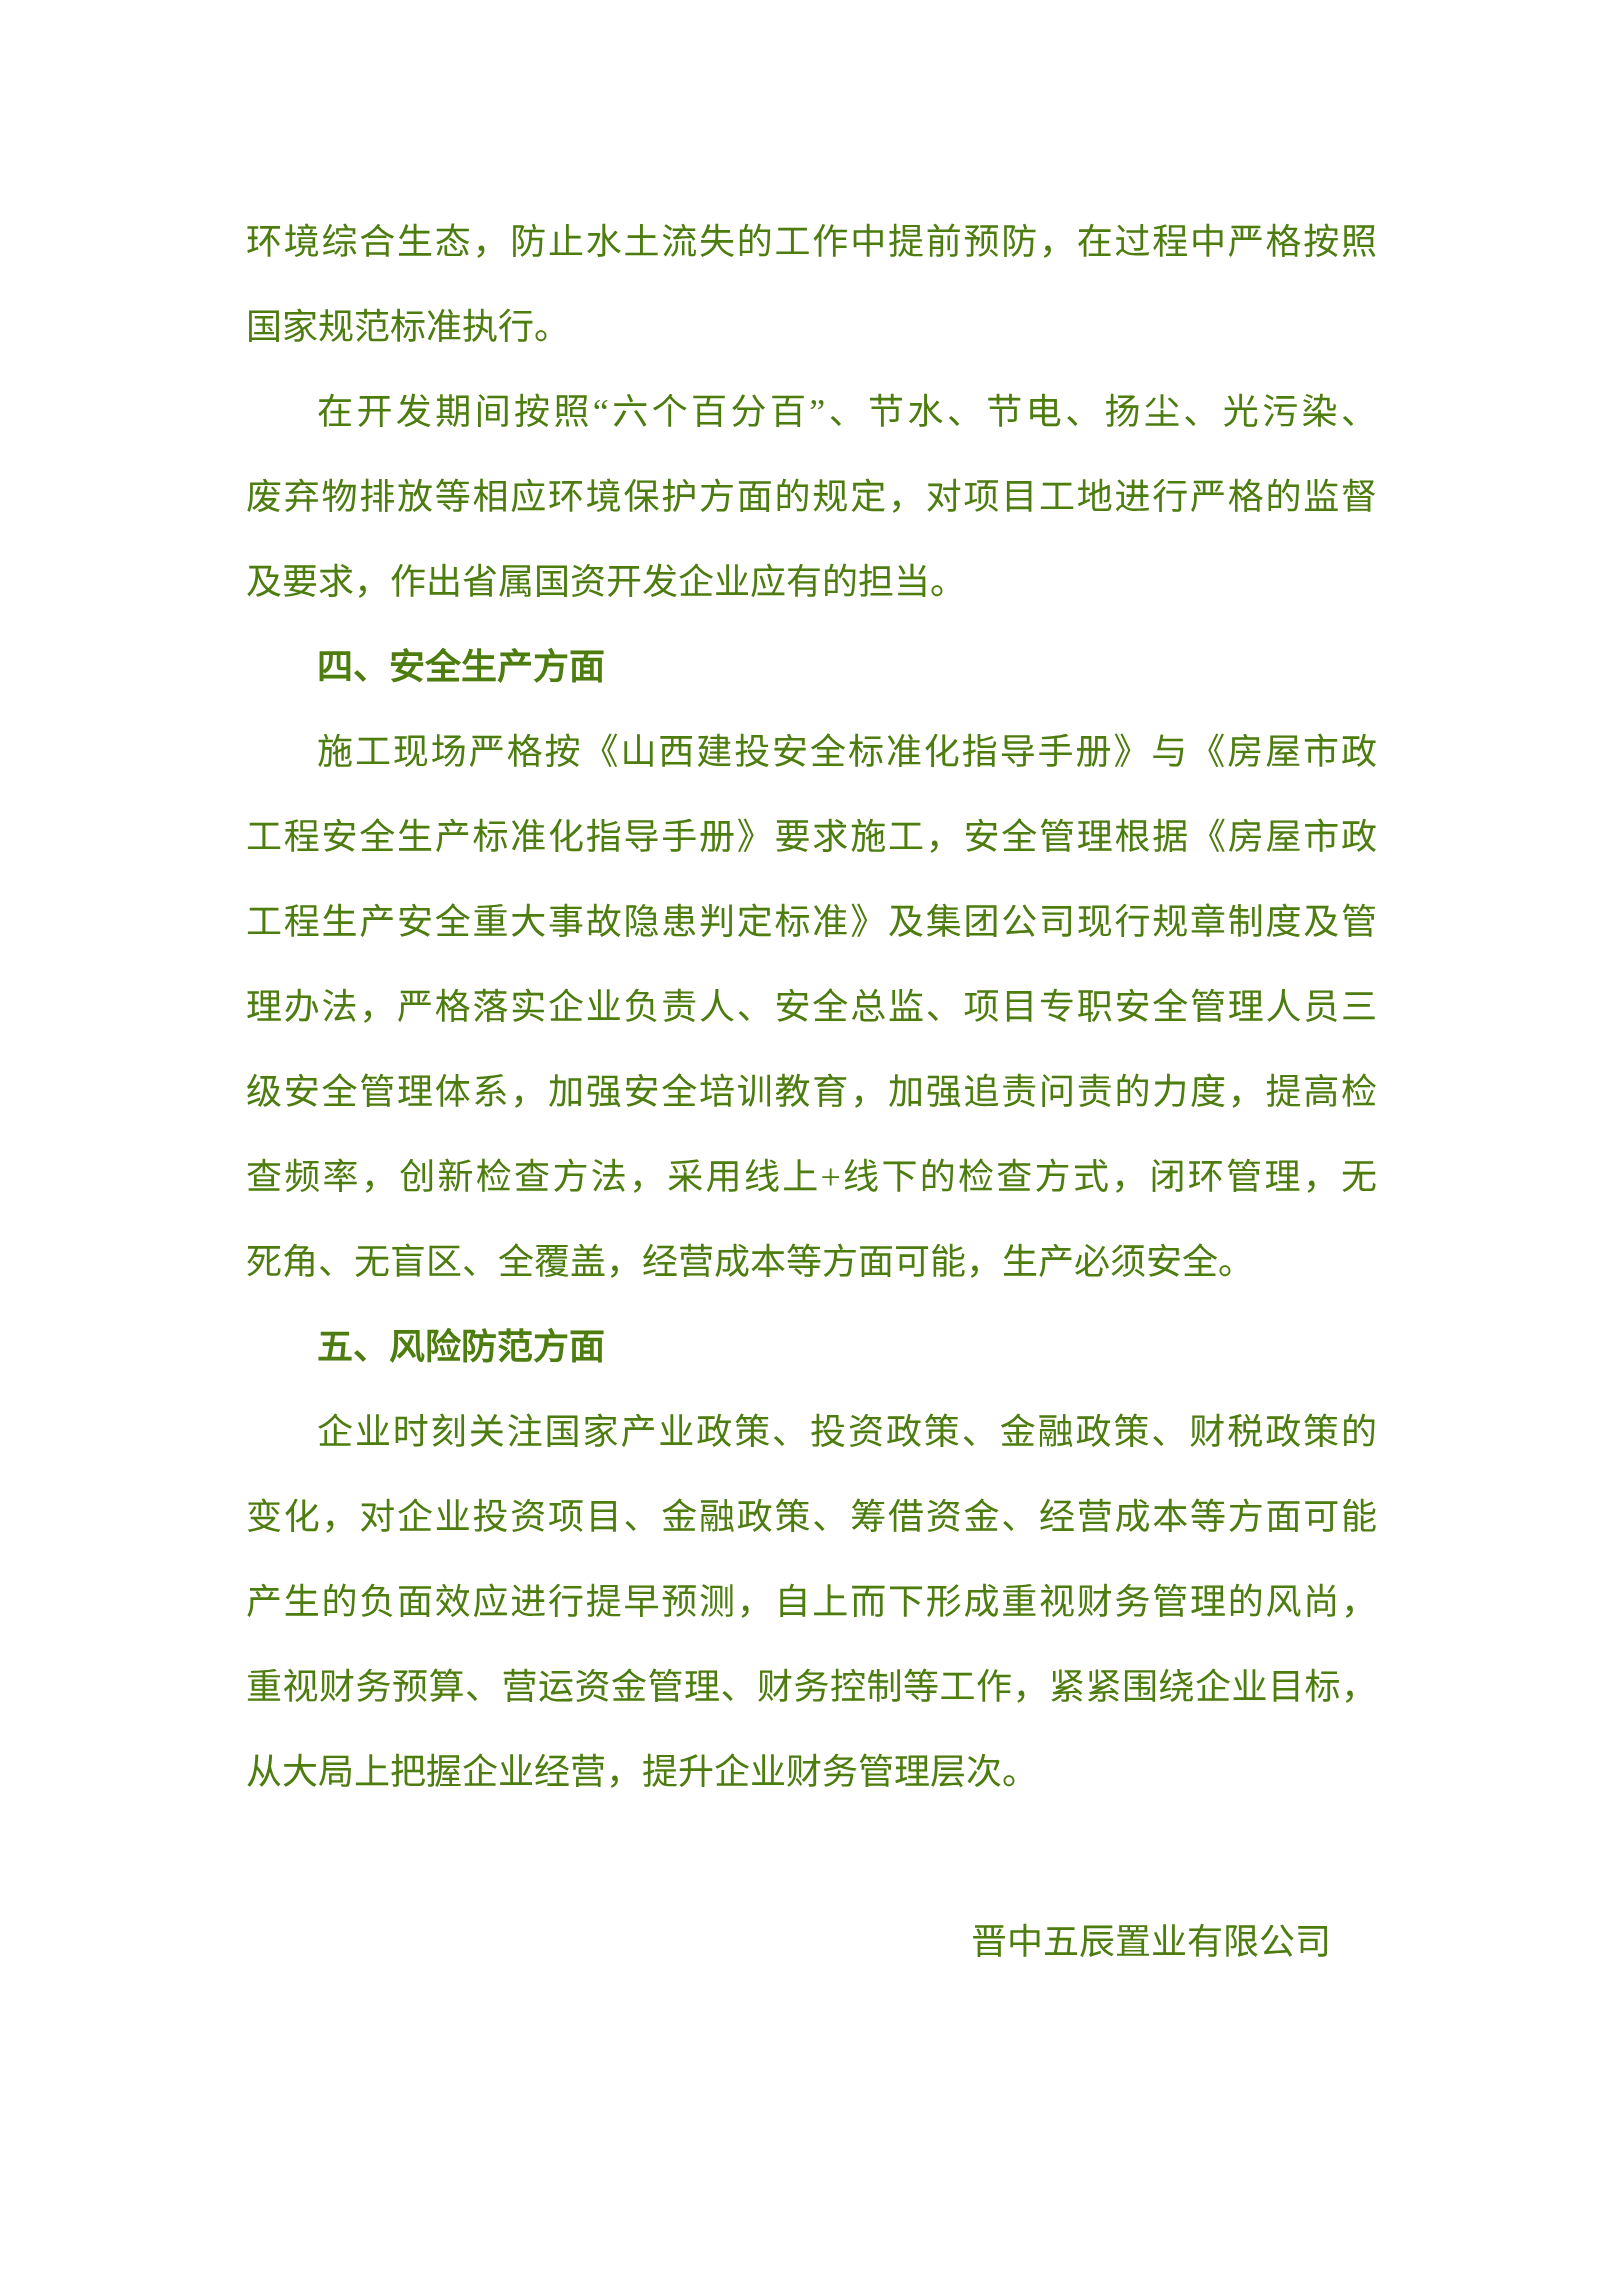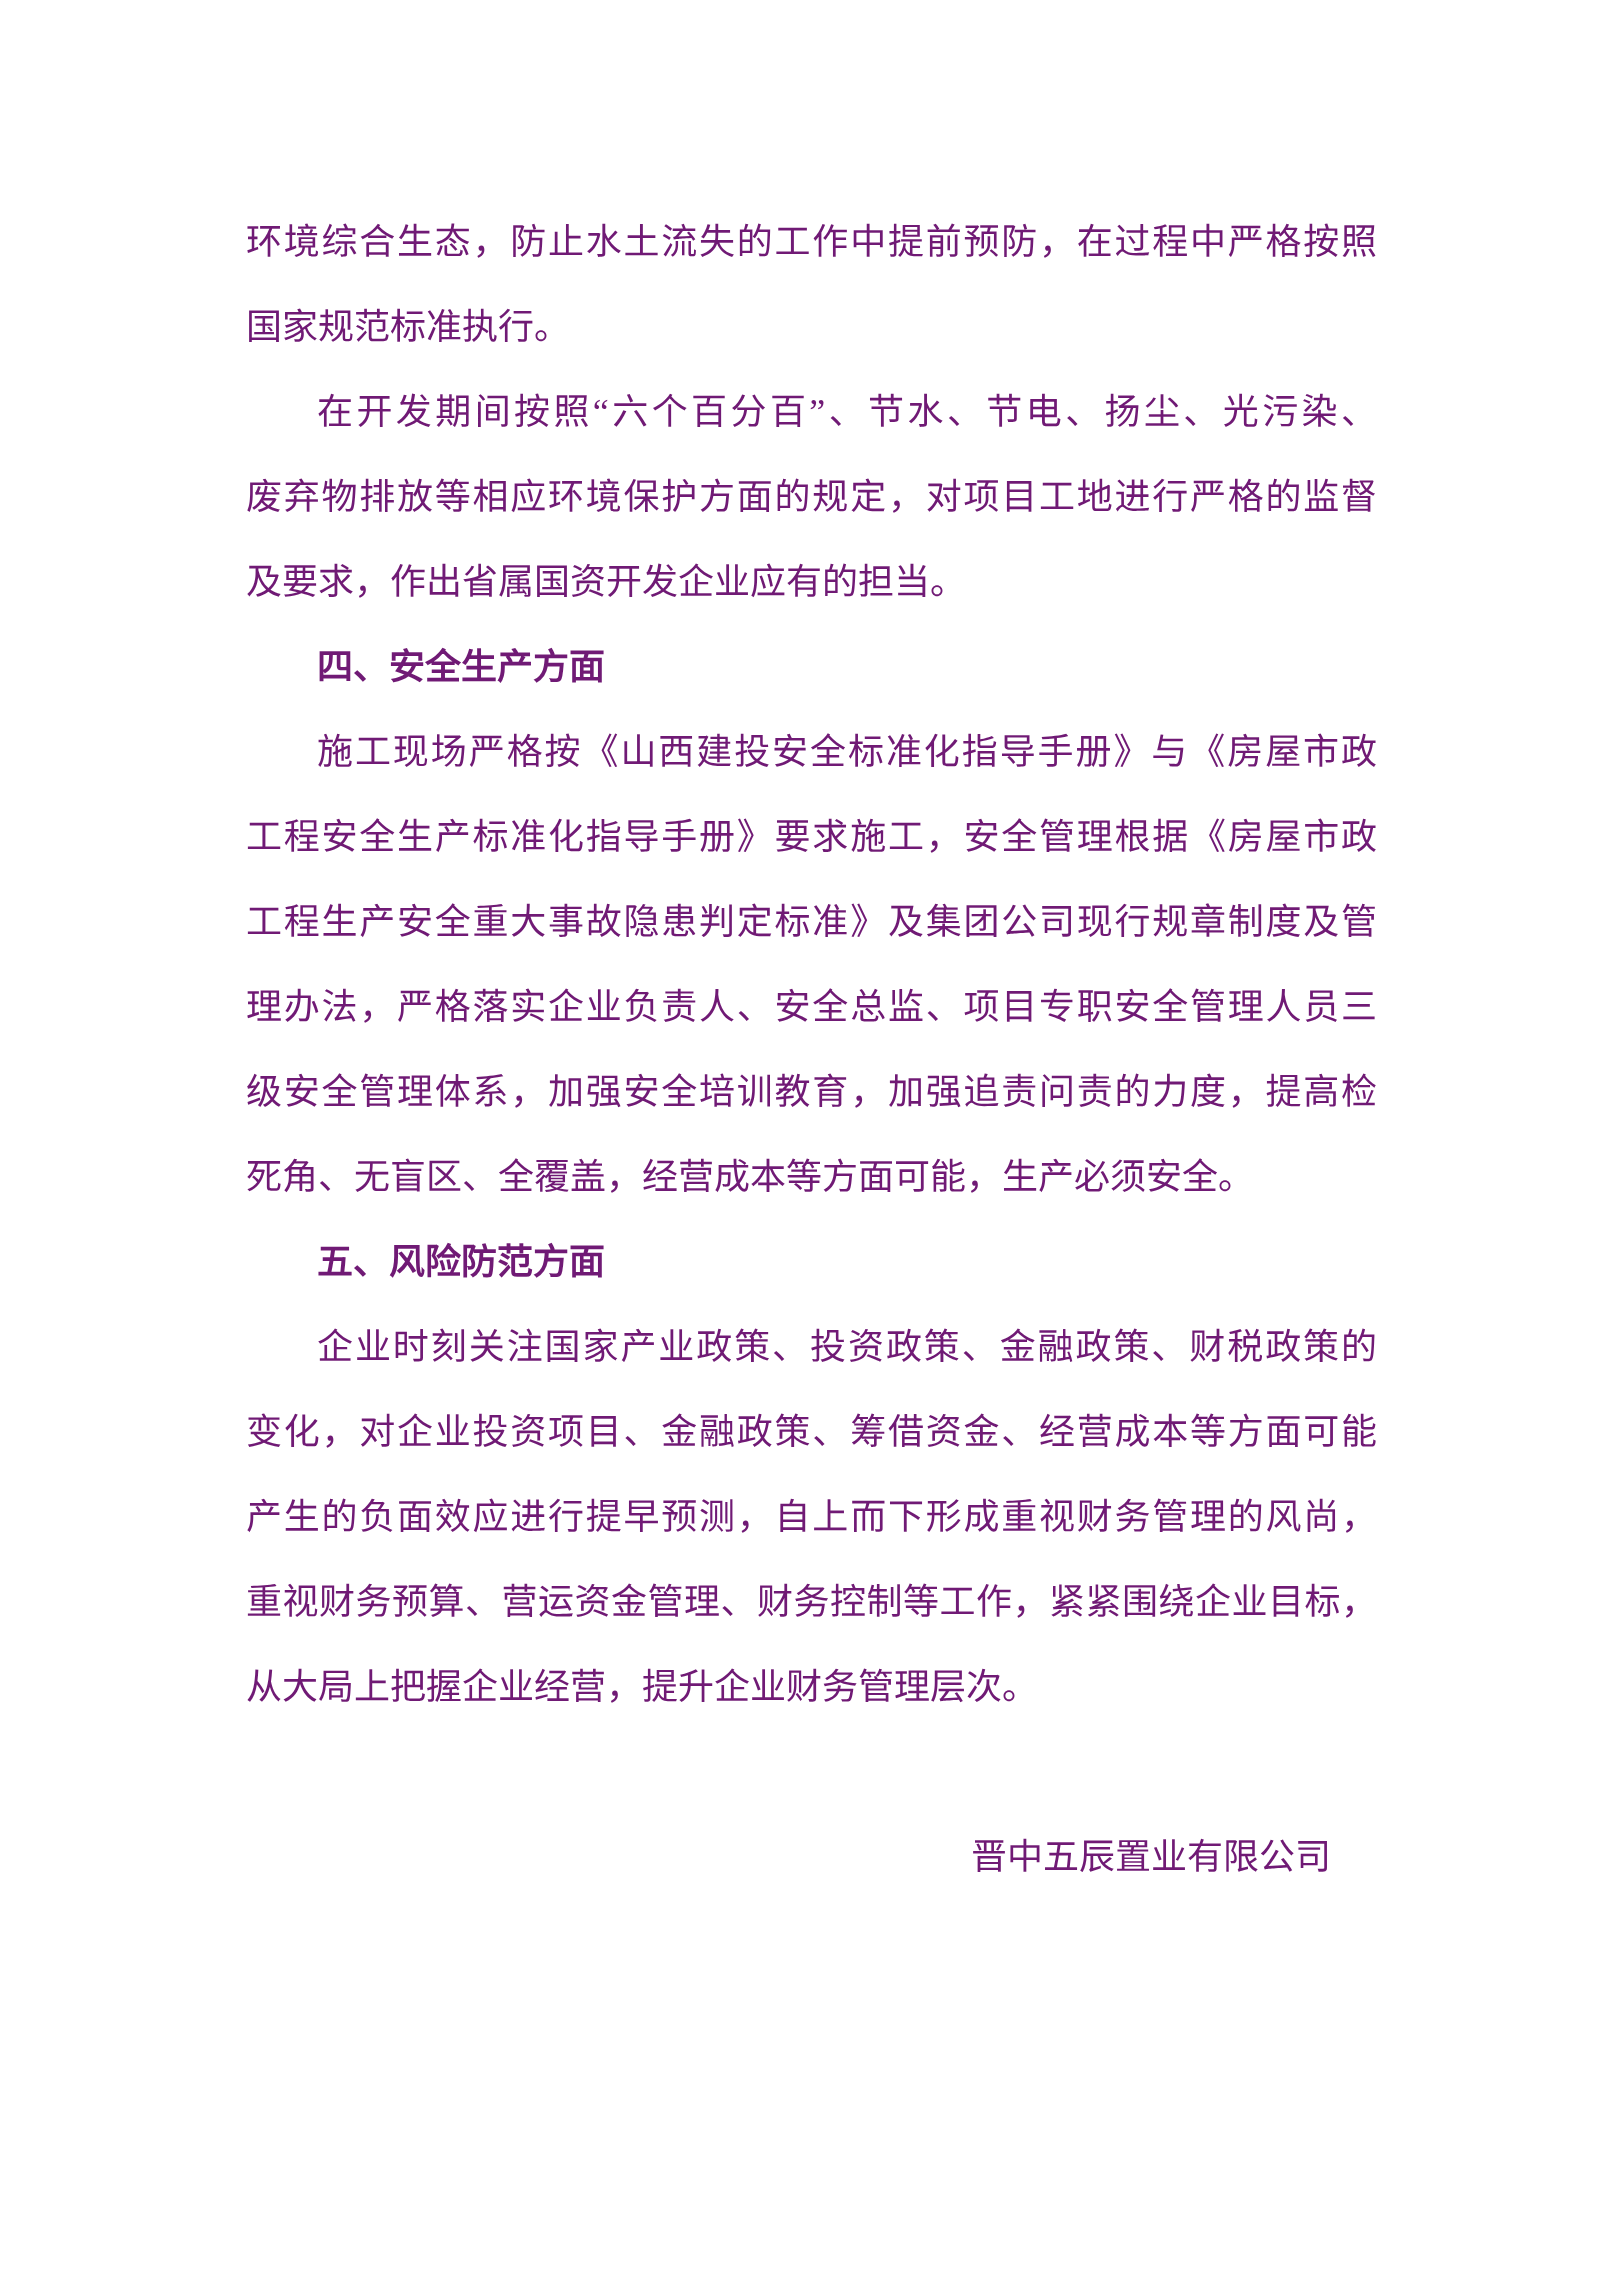--- a/index.html
+++ b/index.html
@@ -13,21 +13,21 @@
     height: 2295px;
     background: #ffffff;
     overflow: hidden;
   }
   .doc {
     box-sizing: border-box;
     padding: 200px 246px 0 246px;
     font-family: "Liberation Serif", "DejaVu Serif", serif;
     font-size: 36px;
     line-height: 85px;
-    color: #701a75;
+    color: #4d7c0f;
   }
   .line {
     min-height: 85px;
   }
   
   .line.fill {
     text-align: justify;
     text-align-last: justify;
   }
   
@@ -67,20 +67,21 @@
         <div class="line end">国家规范标准执行。</div>
         <div class="line para-fill">在开发期间按照“六个百分百”、节水、节电、扬尘、光污染、</div>
         <div class="line fill">废弃物排放等相应环境保护方面的规定，对项目工地进行严格的监督</div>
         <div class="line end">及要求，作出省属国资开发企业应有的担当。</div>
         <div class="line heading">四、安全生产方面</div>
         <div class="line para-fill">施工现场严格按《山西建投安全标准化指导手册》与《房屋市政</div>
         <div class="line fill">工程安全生产标准化指导手册》要求施工，安全管理根据《房屋市政</div>
         <div class="line fill">工程生产安全重大事故隐患判定标准》及集团公司现行规章制度及管</div>
         <div class="line fill">理办法，严格落实企业负责人、安全总监、项目专职安全管理人员三</div>
         <div class="line fill">级安全管理体系，加强安全培训教育，加强追责问责的力度，提高检</div>
+        <div class="line fill">查频率，创新检查方法，采用线上+线下的检查方式，闭环管理，无</div>
         <div class="line end">死角、无盲区、全覆盖，经营成本等方面可能，生产必须安全。</div>
         <div class="line heading">五、风险防范方面</div>
         <div class="line para-fill">企业时刻关注国家产业政策、投资政策、金融政策、财税政策的</div>
         <div class="line fill">变化，对企业投资项目、金融政策、筹借资金、经营成本等方面可能</div>
         <div class="line fill">产生的负面效应进行提早预测，自上而下形成重视财务管理的风尚，</div>
         <div class="line fill">重视财务预算、营运资金管理、财务控制等工作，紧紧围绕企业目标，</div>
         <div class="line end">从大局上把握企业经营，提升企业财务管理层次。</div>
         <div class="line spacer"></div>
         <div class="line signature">晋中五辰置业有限公司</div>
       </div>

